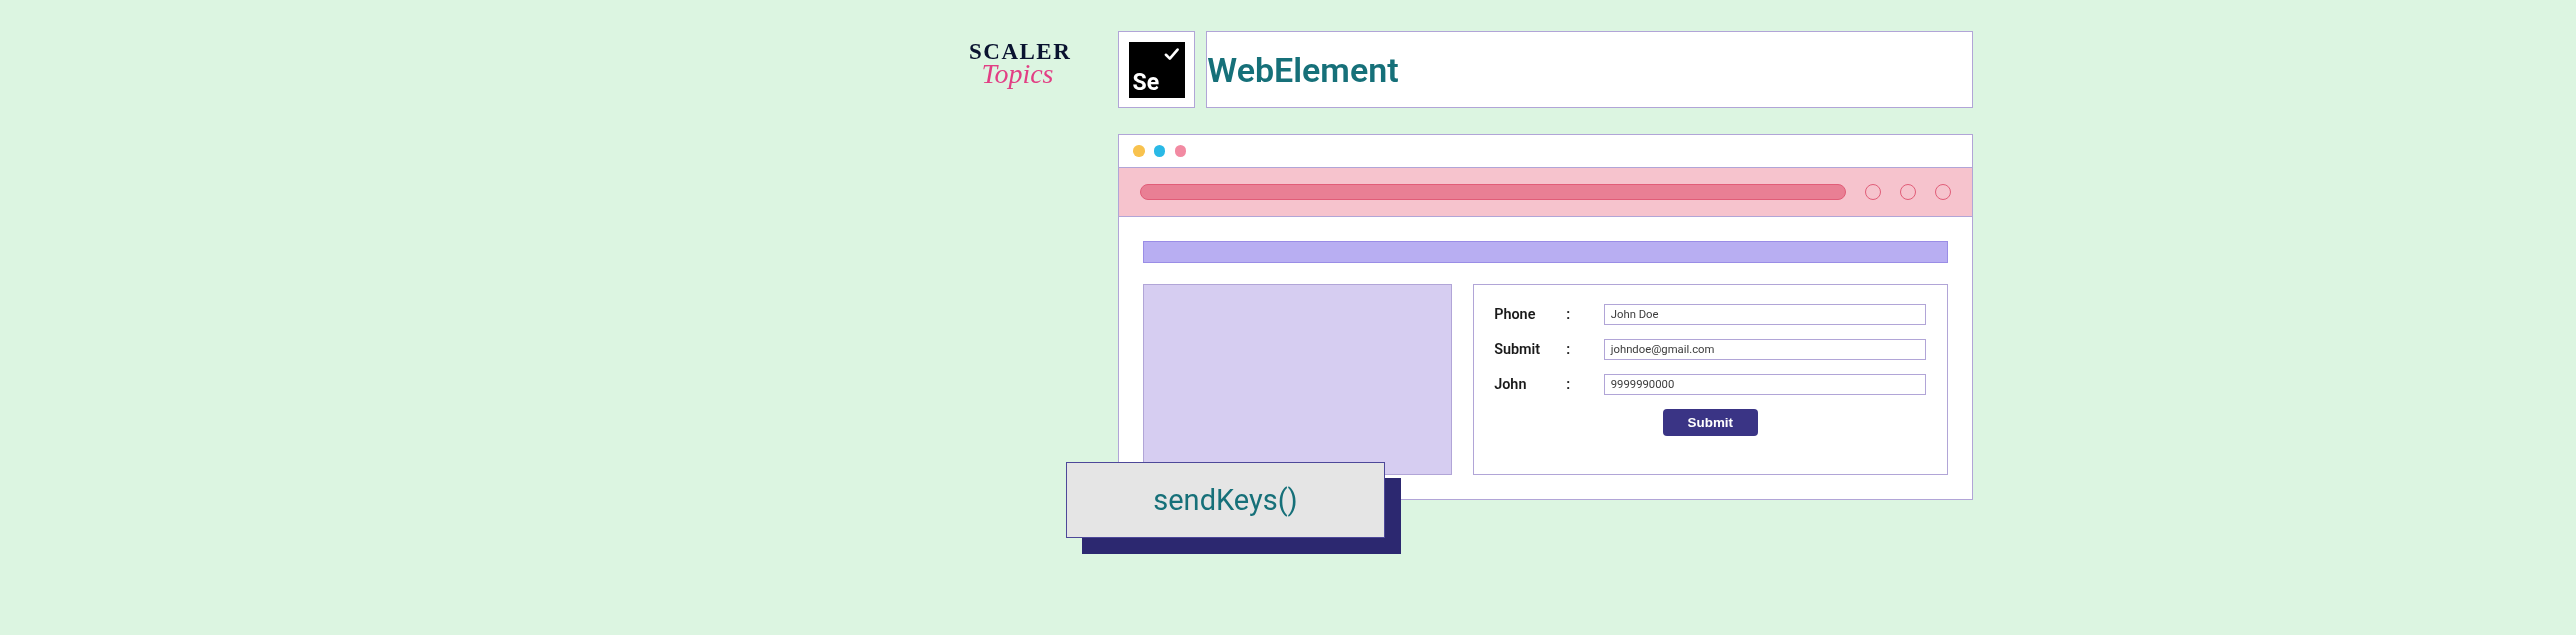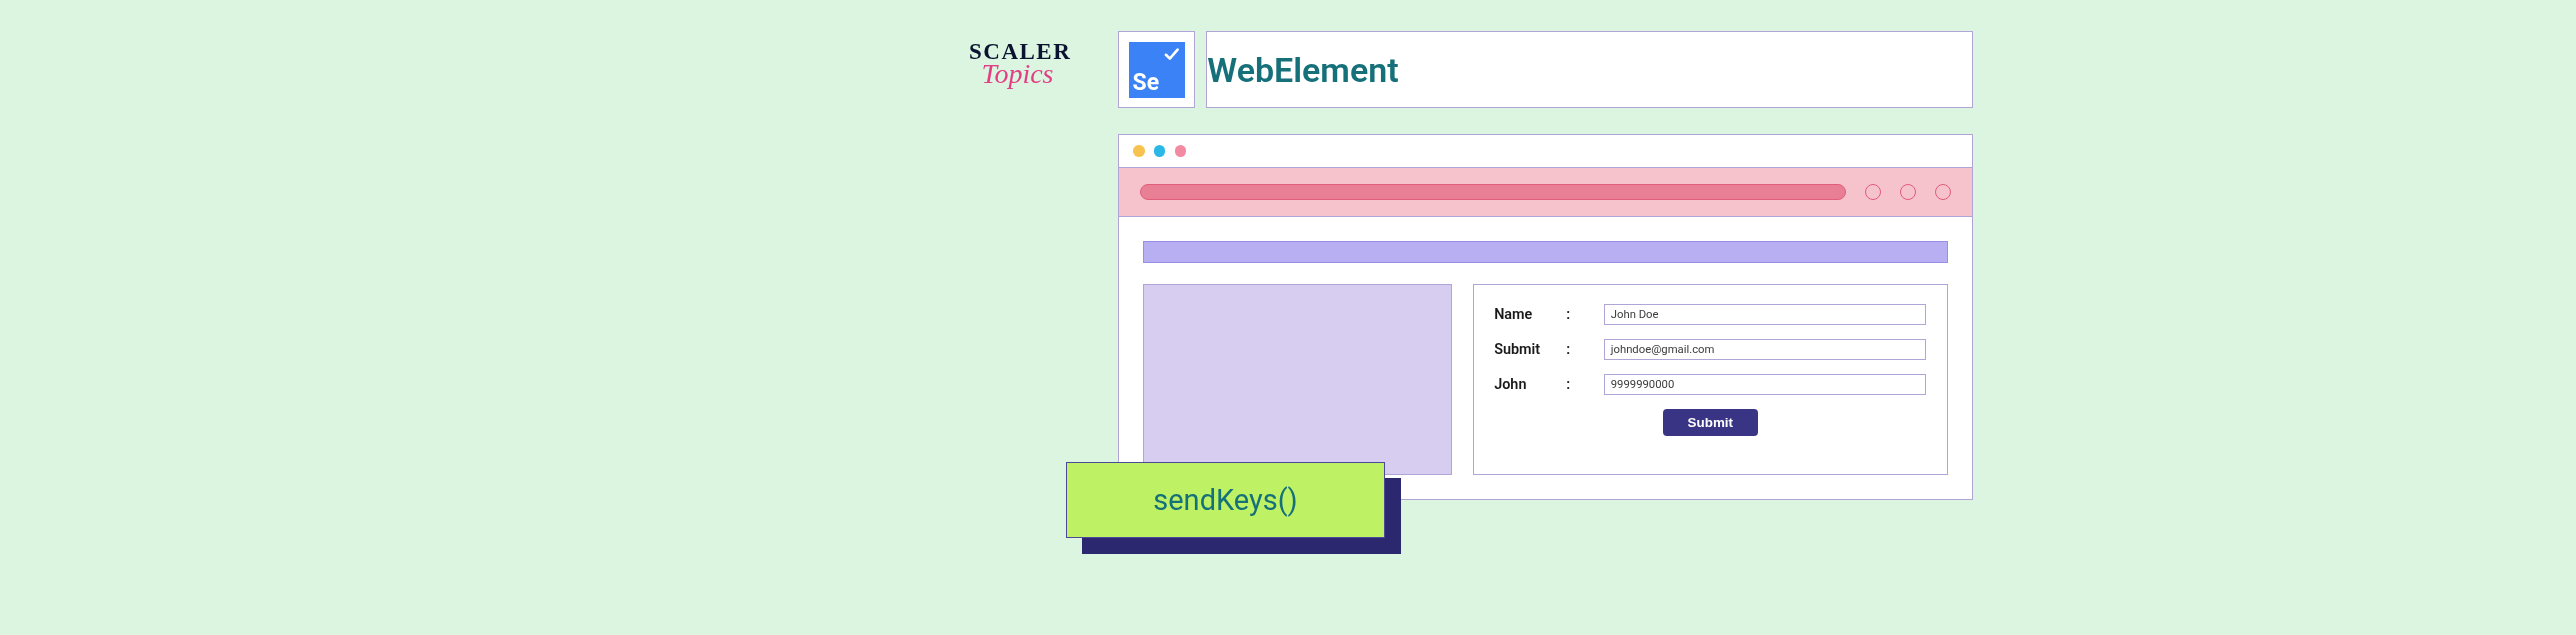--- a/index.html
+++ b/index.html
@@ -52,21 +52,21 @@
     height: 77px;
     background: #ffffff;
     border: 1.5px solid #b1a5d7;
     display: flex;
     align-items: center;
     justify-content: center;
   }
   .se-badge-inner {
     width: 56px;
     height: 56px;
-    background: #3b82f6;
+    background: #000000;
     position: relative;
     display: flex;
     align-items: flex-end;
     justify-content: flex-start;
     padding: 3.1px 4.1px;
   }
   .se-text {
     color: #fff;
     font-size: 23px;
     font-weight: 700;
@@ -218,21 +218,21 @@
     left: 15.5px;
     top: 15.5px;
     width: 319px;
     height: 76px;
     background: #2c2870;
   }
   .callout {
     position: relative;
     width: 319px;
     height: 76px;
-    background: #bef264;
+    background: #e5e5e5;
     border: 1.5px solid #4d4899;
     display: flex;
     align-items: center;
     justify-content: center;
   }
   .callout-text {
     font-size: 29px;
     color: #167079;
     font-weight: 400;
   }
@@ -272,21 +272,21 @@
       <div class="tdot"></div>
       <div class="tdot"></div>
       <div class="tdot"></div>
     </div>
     <div class="content">
       <div class="band"></div>
       <div class="cols">
         <div class="panel-left"></div>
         <div class="form-card">
           <div class="form-row">
-            <span class="flabel">Name</span>
+            <span class="flabel">Phone</span>
             <span class="fcolon">:</span>
             <div class="finput">
               <span>John Doe</span>
             </div>
           </div>
           <div class="form-row">
             <span class="flabel">Submit</span>
             <span class="fcolon">:</span>
             <div class="finput">
               <span>johndoe@gmail.com</span>

